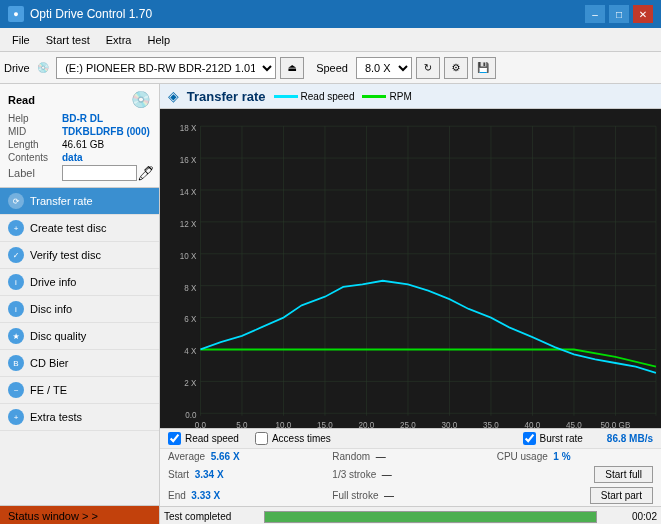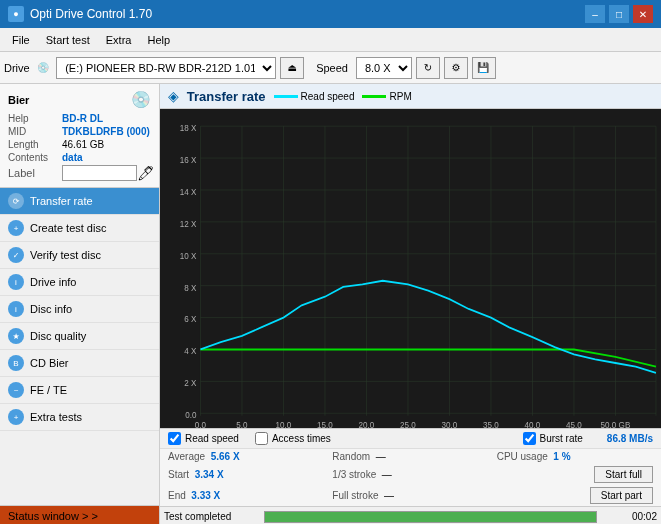--- a/index.html
+++ b/index.html
@@ -315,21 +315,21 @@
   <button class="toolbar-btn">⚙</button>
   <button class="toolbar-btn">💾</button>
 </div>
 
 <div class="main-layout">
 
   <div class="sidebar">
 
     <div class="disc-panel">
       <div class="disc-header">
-        <span class="disc-title">Bier</span>
+        <span class="disc-title">Read</span>
         <span style="font-size:16px;">💿</span>
       </div>
       <div class="disc-row">
         <span class="disc-key">Help</span>
         <span class="disc-val">BD-R DL</span>
       </div>
       <div class="disc-row">
         <span class="disc-key">MID</span>
         <span class="disc-val">TDKBLDRFB (000)</span>
       </div>

